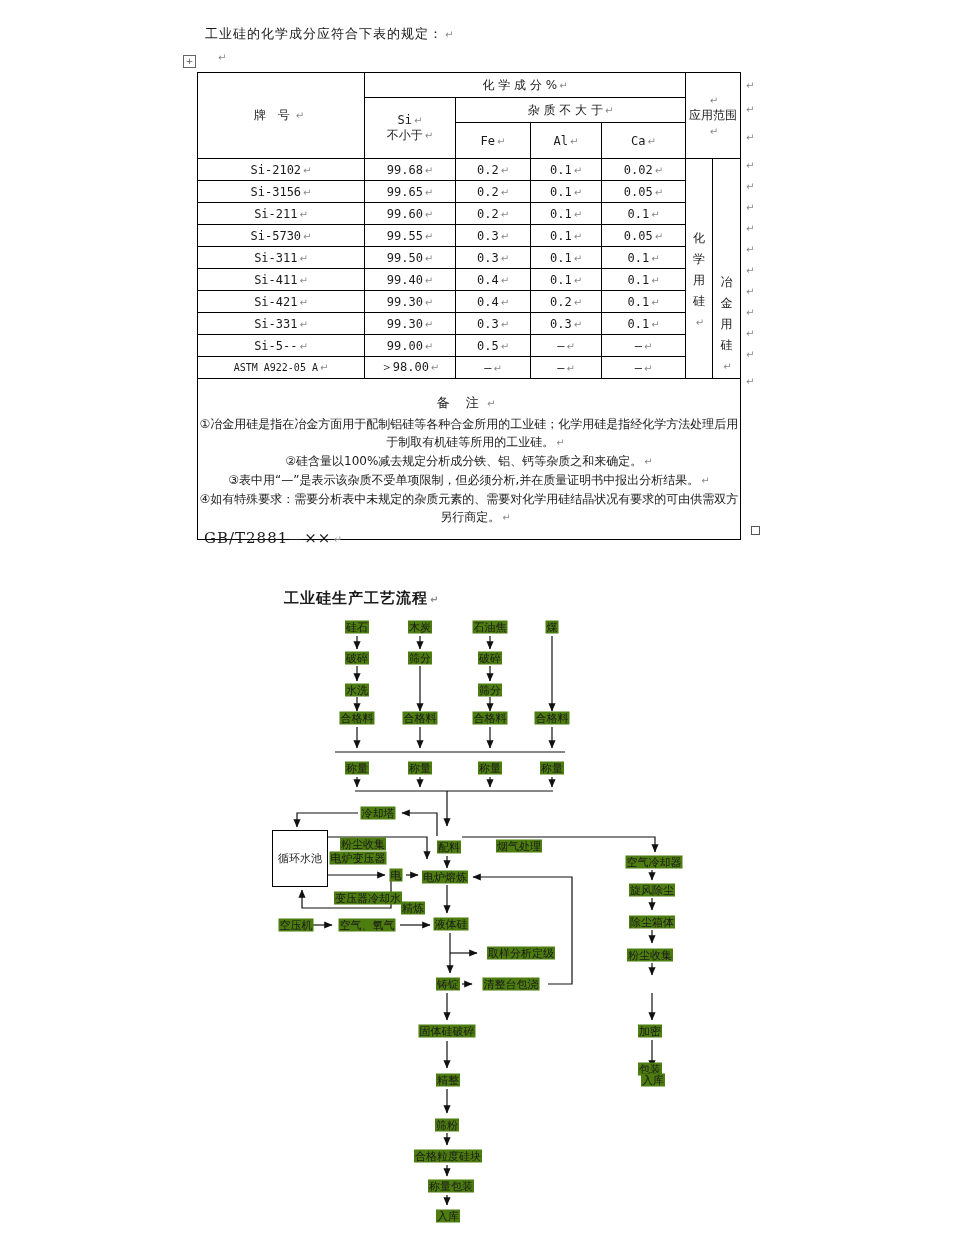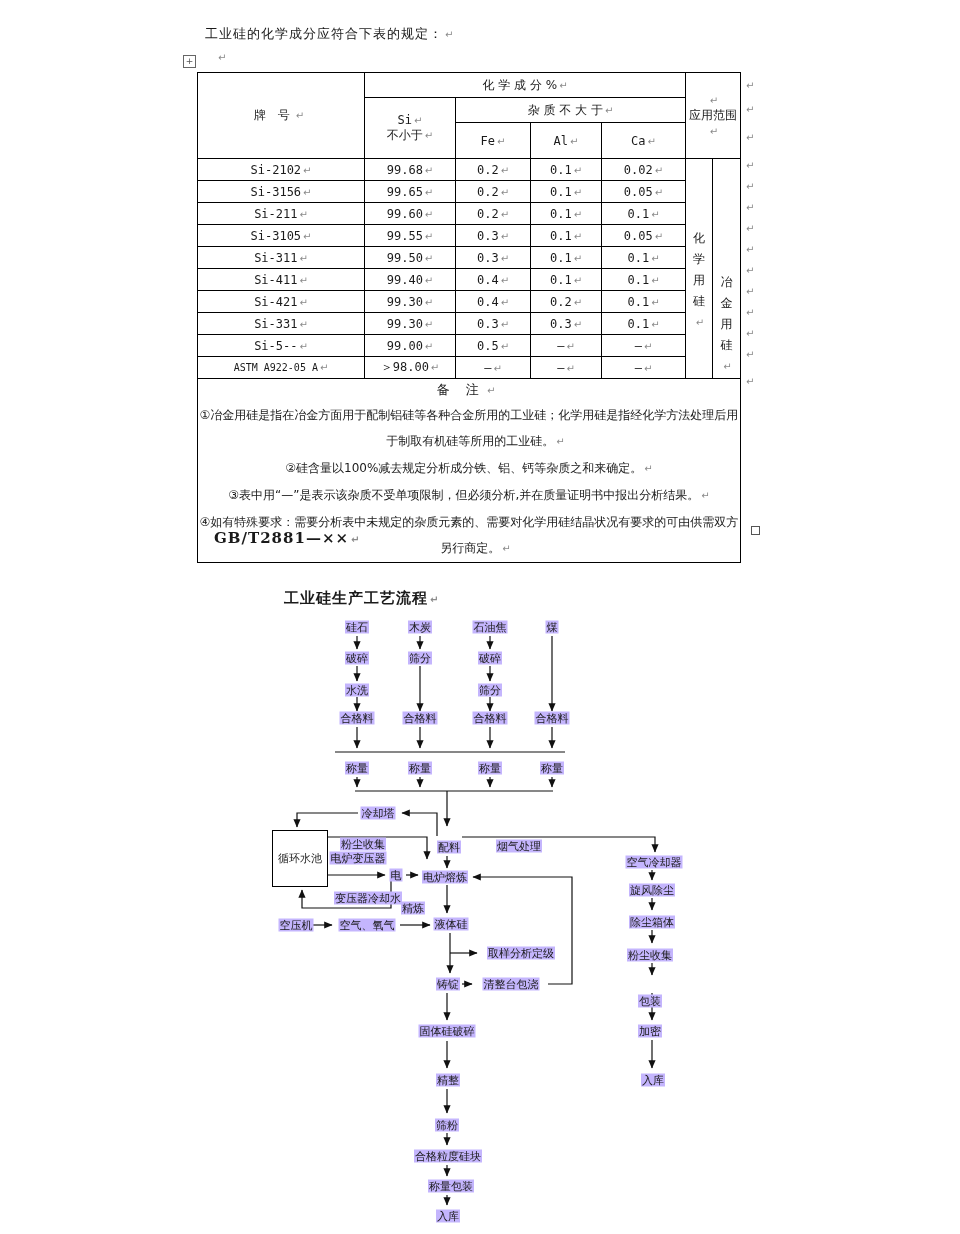--- a/index.html
+++ b/index.html
@@ -19,28 +19,28 @@
   .brow td{height:21px;}
   td.c-grade{letter-spacing:4px;}
   .latin{font-family:"DejaVu Sans Mono","DejaVu Sans",monospace;}
   .small-grade{font-size:10px;}
   td.app-cell{vertical-align:top;margin-top:40px;}
   .vtext{width:14px;margin:4px auto 0;line-height:21px;word-break:break-all;
       font-size:12px;text-align:center;}
   .vt-chem{padding-top:20px;} .vt-met{padding-top:108px;}
   td.notes-cell{height:160px;text-align:left;vertical-align:top;padding:4px 8px;}
   .note-label{font-size:13px;letter-spacing:6px;line-height:22px;}
-  .note-line{font-size:12px;line-height:26px;padding-left:13px;text-indent:-13px;}
+  .note-line{font-size:12px;line-height:18px;padding-left:13px;text-indent:-13px;}
   .rowend{position:absolute;left:744px;}
   .resize-handle{left:751px;top:526px;width:7px;height:7px;border:1px solid #555;background:#fff;}
-  .gb-code{left:204px;top:529px;font-size:15px;font-weight:bold;
-      font-family:"DejaVu Serif",serif;letter-spacing:1px;margin-left:10px;}
+  .gb-code{left:204px;top:529px;font-size:15px;font-weight:normal;
+      font-family:"DejaVu Serif",serif;letter-spacing:1px;}
   .flow-title{left:284px;top:589px;font-size:15px;font-weight:bold;letter-spacing:1px;}
   .fnode{position:absolute;transform:translate(-50%,-50%);font-size:11px;white-space:nowrap;
-      background:#c4b5fd;padding:0 1px;line-height:13px;}
+      background:#4d7c0f;padding:0 1px;line-height:13px;}
   .pool-box{left:272px;top:830px;width:54px;height:55px;border:1px solid #000;background:#fff;
       display:flex;align-items:center;justify-content:center;font-size:11px;}
   svg.flowlines{position:absolute;left:0;top:0;pointer-events:none;}
 </style>
 </head>
 <body>
 
 <div class="page">
 
   <div class="abs intro">
@@ -96,21 +96,21 @@
       <td class="latin"><span>0.05</span><span class="pm pmk">↵</span></td>
     </tr>
     <tr class="brow">
       <td class="latin"><span>Si-211</span><span class="pm pmk">↵</span></td>
       <td class="latin"><span>99.60</span><span class="pm pmk">↵</span></td>
       <td class="latin"><span>0.2</span><span class="pm pmk">↵</span></td>
       <td class="latin"><span>0.1</span><span class="pm pmk">↵</span></td>
       <td class="latin"><span>0.1</span><span class="pm pmk">↵</span></td>
     </tr>
     <tr class="brow">
-      <td class="latin"><span>Si-3105</span><span class="pm pmk">↵</span></td>
+      <td class="latin"><span>Si-5730</span><span class="pm pmk">↵</span></td>
       <td class="latin"><span>99.55</span><span class="pm pmk">↵</span></td>
       <td class="latin"><span>0.3</span><span class="pm pmk">↵</span></td>
       <td class="latin"><span>0.1</span><span class="pm pmk">↵</span></td>
       <td class="latin"><span>0.05</span><span class="pm pmk">↵</span></td>
     </tr>
     <tr class="brow">
       <td class="latin"><span>Si-311</span><span class="pm pmk">↵</span></td>
       <td class="latin"><span>99.50</span><span class="pm pmk">↵</span></td>
       <td class="latin"><span>0.3</span><span class="pm pmk">↵</span></td>
       <td class="latin"><span>0.1</span><span class="pm pmk">↵</span></td>
@@ -277,21 +277,21 @@
   <div class="fnode" style="left:396px;top:875px">电</div>
   <div class="fnode" style="left:368px;top:898px">变压器冷却水</div>
   <div class="fnode" style="left:449px;top:847px">配料</div>
   <div class="fnode" style="left:519px;top:846px">烟气处理</div>
   <div class="fnode" style="left:445px;top:877px">电炉熔炼</div>
   <div class="fnode" style="left:654px;top:862px">空气冷却器</div>
   <div class="fnode" style="left:652px;top:890px">旋风除尘</div>
   <div class="fnode" style="left:652px;top:922px">除尘箱体</div>
   <div class="fnode" style="left:650px;top:955px">粉尘收集</div>
   <div class="fnode" style="left:650px;top:1031px">加密</div>
-  <div class="fnode" style="left:650px;top:1001px">包装</div>
+  <div class="fnode" style="left:650px;top:1069px">包装</div>
   <div class="fnode" style="left:653px;top:1080px">入库</div>
   <div class="fnode" style="left:296px;top:925px">空压机</div>
   <div class="fnode" style="left:367px;top:925px">空气、氧气</div>
   <div class="fnode" style="left:413px;top:908px">精炼</div>
   <div class="fnode" style="left:451px;top:924px">液体硅</div>
   <div class="fnode" style="left:521px;top:953px">取样分析定级</div>
   <div class="fnode" style="left:448px;top:984px">铸锭</div>
   <div class="fnode" style="left:511px;top:984px">清整台包浇</div>
   <div class="fnode" style="left:447px;top:1031px">固体硅破碎</div>
   <div class="fnode" style="left:448px;top:1080px">精整</div>

